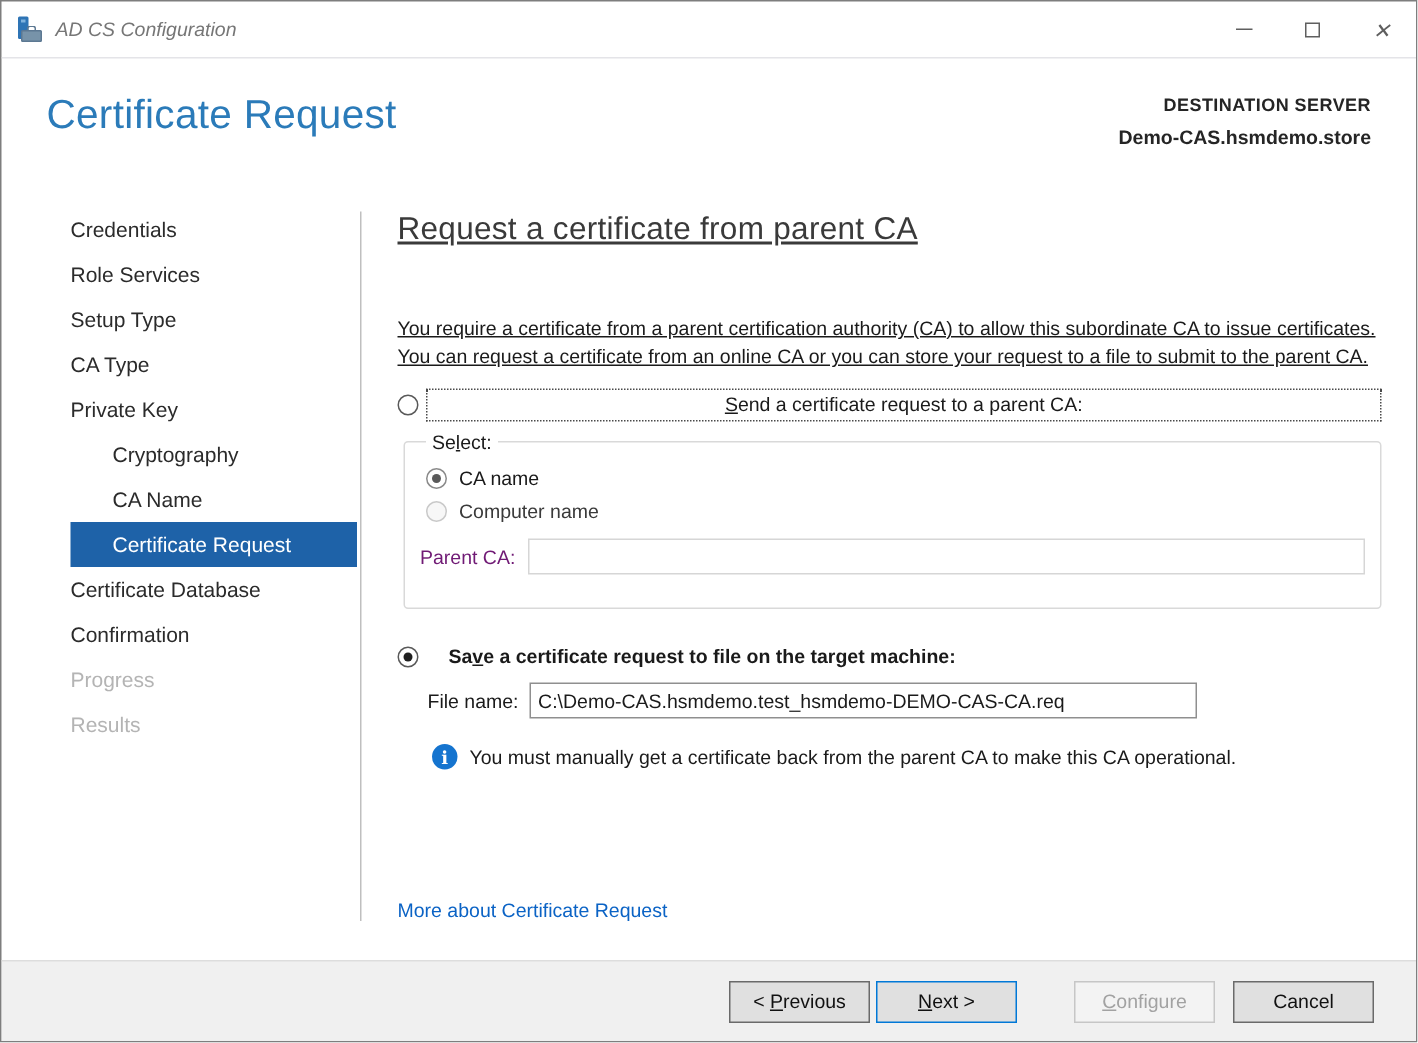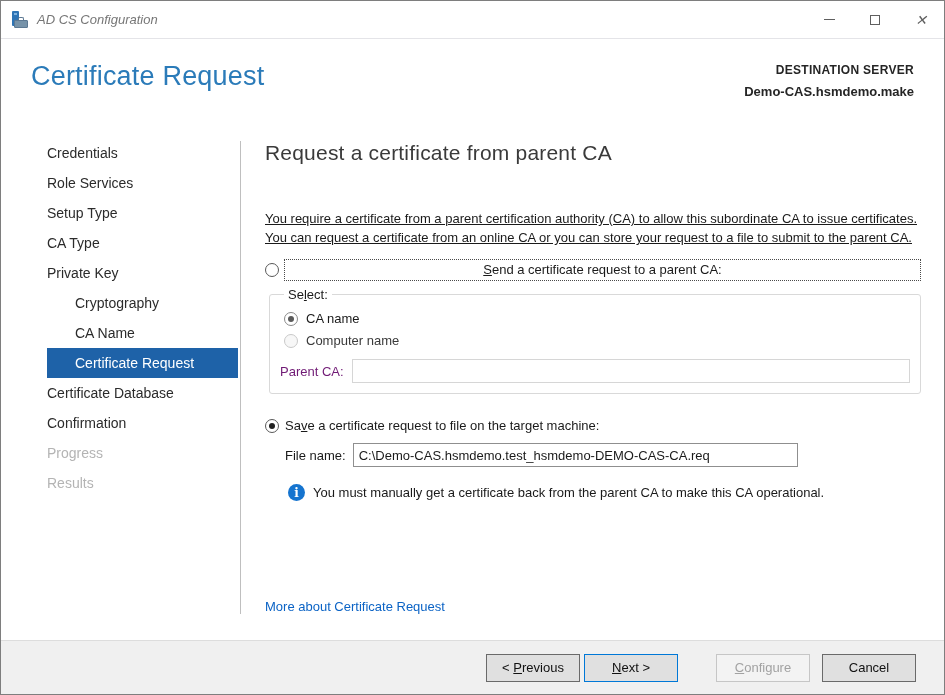--- a/index.html
+++ b/index.html
@@ -32,43 +32,43 @@
   .body { flex:1 1 auto; display:flex; position:relative; }
   .sidebar { width:240px; flex:0 0 240px; position:relative; padding-top:3px; }
   .sidebar .divider { position:absolute; right:0; top:6px; bottom:26px; width:1px; background:#bfbfbf; }
   .sidebar ul { list-style:none; padding-left:46px; font-size:14px; color:#2b2b2b; }
   .sidebar li { height:30px; line-height:30px; white-space:nowrap; cursor:default; }
   .sidebar li.sub { padding-left:28px; }
   .sidebar li.selected { background:#1e62a8; color:#ffffff; margin-right:3px; }
   .sidebar li.disabled { color:#b4b4b4; }
   
   .content { flex:1 1 auto; padding:6px 23px 0 24px; position:relative; font-size:13px; }
-  .content h2 { font-size:21px; font-weight:normal; color:#3a3a3a; letter-spacing:0.2px; }
+  .content h2 { font-size:21px; font-weight:normal; color:#3a3a3a; letter-spacing:0.2px;text-decoration:underline; }
   .intro { margin-top:44px; line-height:19px; color:#1a1a1a;text-decoration:underline; }
   .option-row { display:flex; align-items:center; margin-top:12px;text-align:center; }
   .radio { width:14px; height:14px; border-radius:50%; border:1px solid #595959; background:#fff; flex:0 0 14px; position:relative; }
   .radio.checked::after { content:""; position:absolute; left:3px; top:3px; width:6px; height:6px; border-radius:50%; background:#1f1f1f; }
   .radio.semi { border-color:#8a8a8a; }
   .radio.semi.checked::after { background:#5a5a5a; }
   .radio.off { border-color:#c9c9c9; background:#f7f7f7; }
   .focus-box { flex:1 1 auto; border:1px dotted #4a4a4a; padding:2px 4px 3px 4px; margin-left:5px; }
   u { text-decoration:underline; }
-  fieldset.group { margin:6px 0 16px 4px; border:1px solid #d9d9d9; border-radius:3px; padding:2px 10px 10px 10px; }
+  fieldset.group { margin:6px 0 16px 4px; border:1px solid #d9d9d9; border-radius:3px; padding:2px 10px 22px 10px; }
   fieldset.group legend { font-size:13px; color:#1a1a1a; padding:0 4px; margin-left:4px; }
   .radio-line { display:flex; align-items:center; margin-top:7px; padding-left:4px; }
   .radio-line .lbl { margin-left:8px; }
   .radio-line.disabled .lbl { color:#3a3a3a; }
   .parentca-row { display:flex; align-items:center; margin-top:11px; }
   .parentca-row label { color:#701a75; flex:0 0 auto; }
   .parentca-row input { flex:1 1 auto; height:24px; margin-left:8px; border:1px solid #d6d6d6; background:#fff; font-size:13px; padding:0 5px; font-family:"Liberation Sans", sans-serif; }
   .btn { height:26px; min-width:106px; font-size:13px; font-family:"Liberation Sans", sans-serif; background:#e0e0e0; border:1px solid #6a6a6a; color:#111; padding:0 10px; }
   .btn.disabled { background:#f3f3f3; border-color:#c6c6c6; color:#a2a2a2; }
   .parentca-row .btn { margin-left:8px; flex:0 0 auto; }
   .option-row.save { margin-top:24px; }
-  .option-row.save .lbl { margin-left:2px; padding-left:4px; }
+  .option-row.save .lbl { margin-left:16px; padding-left:4px;font-weight:bold; }
   .file-row { display:flex; align-items:center; margin-top:10px; padding-left:20px; }
   .file-row input { width:445px; height:24px; margin-left:7px; border:1px solid #8f8f8f; font-size:13px; padding:0 5px; color:#1a1a1a; font-family:"Liberation Sans", sans-serif; }
   .info-row { display:flex; align-items:center; margin-top:17px; padding-left:23px; }
   .info-icon { width:17px; height:17px; border-radius:50%; background:#1574cf; color:#fff; display:flex; align-items:center; justify-content:center; font-size:12px; font-weight:bold; font-family:"DejaVu Serif", serif; flex:0 0 17px; }
   .info-row .txt { margin-left:8px; }
   .more-link { position:absolute; left:24px; bottom:26px; color:#0b63c5; font-size:13px; text-decoration:none; cursor:pointer; }
   
   .footer { height:54px; flex:0 0 54px; background:#f0f0f0; border-top:1px solid #ddd; display:flex; align-items:center; justify-content:flex-end; padding-right:28px; }
   .footer .btn { height:28px; min-width:94px; }
   .footer .btn + .btn { margin-left:12px; }
@@ -98,21 +98,21 @@
       <div class="ctrl">
           <span class="glyph-close">✕</span>
         </div>
     </div>
   </div>
 
   <div class="header">
     <h1 class="page-title">Certificate Request</h1>
     <div class="dest">
       <div class="dest-label">DESTINATION SERVER</div>
-      <div class="dest-server">Demo-CAS.hsmdemo.make</div>
+      <div class="dest-server">Demo-CAS.hsmdemo.store</div>
     </div>
   </div>
 
   <div class="body">
     <nav class="sidebar">
       <ul>
         <li>Credentials</li>
         <li>Role Services</li>
         <li>Setup Type</li>
         <li>CA Type</li>

